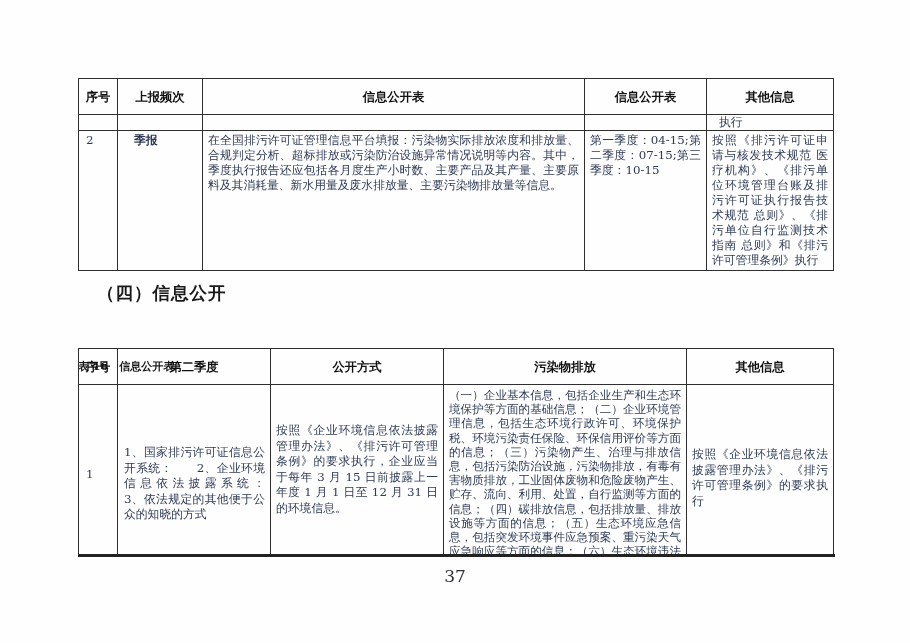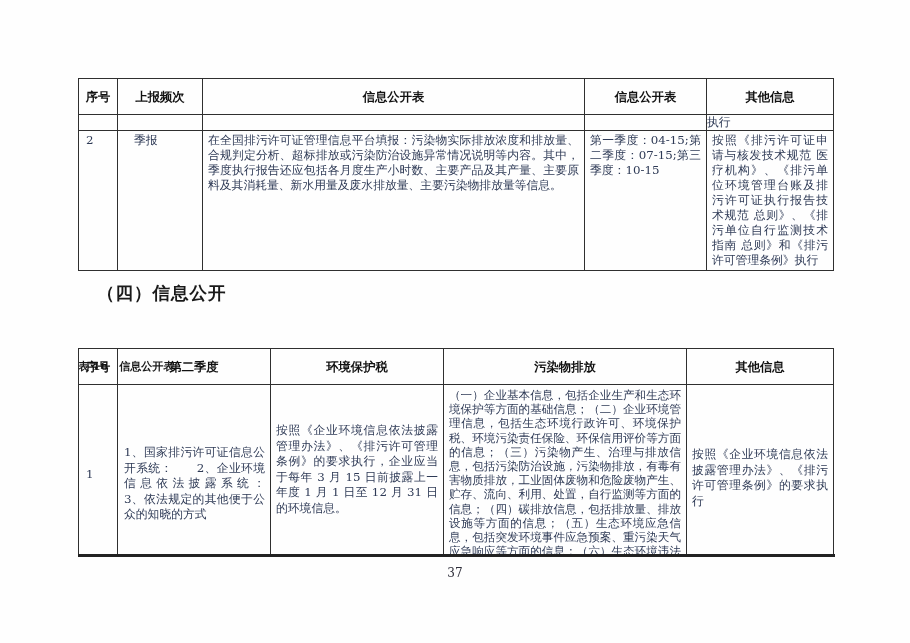--- a/index.html
+++ b/index.html
@@ -29,24 +29,24 @@
     text-align:justify;
   }
   th{
     font-weight:bold;color:#111;text-align:center;vertical-align:middle;
     font-size:12.3px;word-break:keep-all;padding:10px 2px;
   }
 
   
   .tbl1{position:absolute;left:78px;top:78px;width:755px;}
   .tbl1 .hdr-row{height:30px;}
-  .tbl1 .cont-row td{height:16px;padding:1px 0;line-height:13px;}
+  .tbl1 .cont-row td{height:16px;padding:1px 12px;line-height:13px;}
   .tbl1 .data-row td{height:138px;}
   .tbl1 .cell-index{padding-left:7px;}
-  .tbl1 .cell-freq{padding-left:16px;}
+  .tbl1 .cell-freq{padding-left:16px;font-weight:bold;}
 
   
   .section-heading{
     position:absolute;left:97px;top:281px;
     font-size:17.5px;font-weight:bold;color:var(--heading);
     letter-spacing:1px;
   }
 
   
   .tbl-caption{
@@ -70,21 +70,21 @@
 
   
   .page-cut-line{
     position:absolute;left:78px;top:554px;width:757px;height:2.6px;
     background:#222;
   }
 
   
   .page-number{
     position:absolute;left:0;top:566px;width:910px;
-    text-align:center;font-size:12px;color:#2e2e3a;
+    text-align:center;font-size:17px;color:#2e2e3a;
   }
 </style>
 </head>
 <body>
 
 <div class="page">
 
   <table class="tbl1">
     <colgroup>
       <col style="width:39px">
@@ -128,21 +128,21 @@
         <col style="width:39px">
           <col style="width:153px">
           <col style="width:173px">
           <col style="width:243px">
           <col style="width:147px">
       </colgroup>
       <tbody>
           <tr class="hdr-row">
         <th>序号</th>
         <th>第二季度</th>
-        <th>环境保护税</th>
+        <th>公开方式</th>
         <th>污染物排放</th>
         <th>其他信息</th>
       </tr>
       <tr class="data-row">
         <td class="cell-index">1</td>
         <td class="cell-method">1、国家排污许可证信息公开系统：　　2、企业环境信息依法披露系统：　　3、依法规定的其他便于公众的知晓的方式</td>
         <td class="cell-time">按照《企业环境信息依法披露管理办法》、《排污许可管理条例》的要求执行，企业应当于每年 3 月 15 日前披露上一年度 1 月 1 日至 12 月 31 日的环境信息。</td>
         <td class="cell-content">（一）企业基本信息，包括企业生产和生态环境保护等方面的基础信息；（二）企业环境管理信息，包括生态环境行政许可、环境保护税、环境污染责任保险、环保信用评价等方面的信息；（三）污染物产生、治理与排放信息，包括污染防治设施，污染物排放，有毒有害物质排放，工业固体废物和危险废物产生、贮存、流向、利用、处置，自行监测等方面的信息；（四）碳排放信息，包括排放量、排放设施等方面的信息；（五）生态环境应急信息，包括突发环境事件应急预案、重污染天气应急响应等方面的信息；（六）生态环境违法信息；（七）本年度</td>
         <td class="cell-other">按照《企业环境信息依法披露管理办法》、《排污许可管理条例》的要求执行</td>
       </tr>

